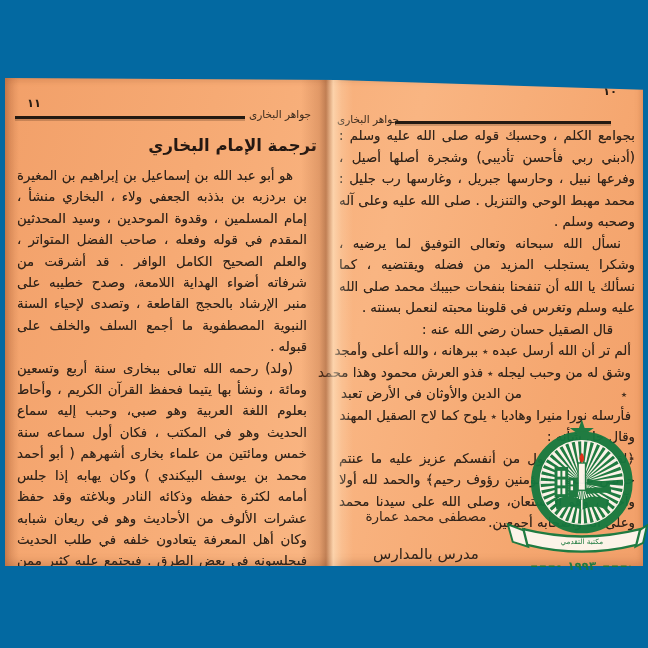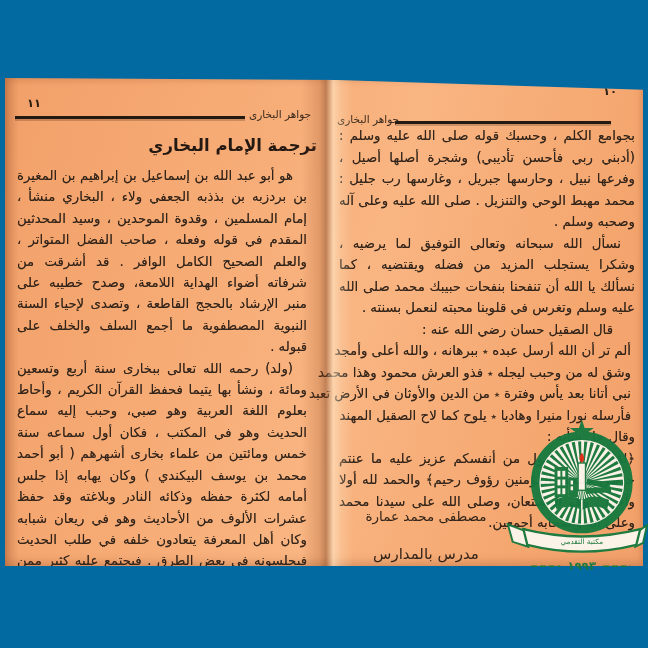--- a/index.html
+++ b/index.html
@@ -99,21 +99,20 @@
           <span class="hemi">ألم تر أن الله أرسل عبده</span>
           <span class="orn">٭</span>
           <span class="hemi">ببرهانه ، والله أعلى وأمجد</span>
         </div>
         <div class="pline">
           <span class="hemi">وشق له من وحبب ليجله</span>
           <span class="orn">٭</span>
           <span class="hemi">فذو العرش محمود وهذا محمد</span>
         </div>
         <div class="pline">
-          <span class="hemi">نبي أتانا بعد يأس وفترة</span>
           <span class="orn">٭</span>
           <span class="hemi">من الدين والأوثان في الأرض تعبد</span>
         </div>
         <div class="pline">
           <span class="hemi">فأرسله نورا منيرا وهاديا</span>
           <span class="orn">٭</span>
           <span class="hemi">يلوح كما لاح الصقيل المهند</span>
         </div>
 
         <p>وقال جل شأنه :</p>

